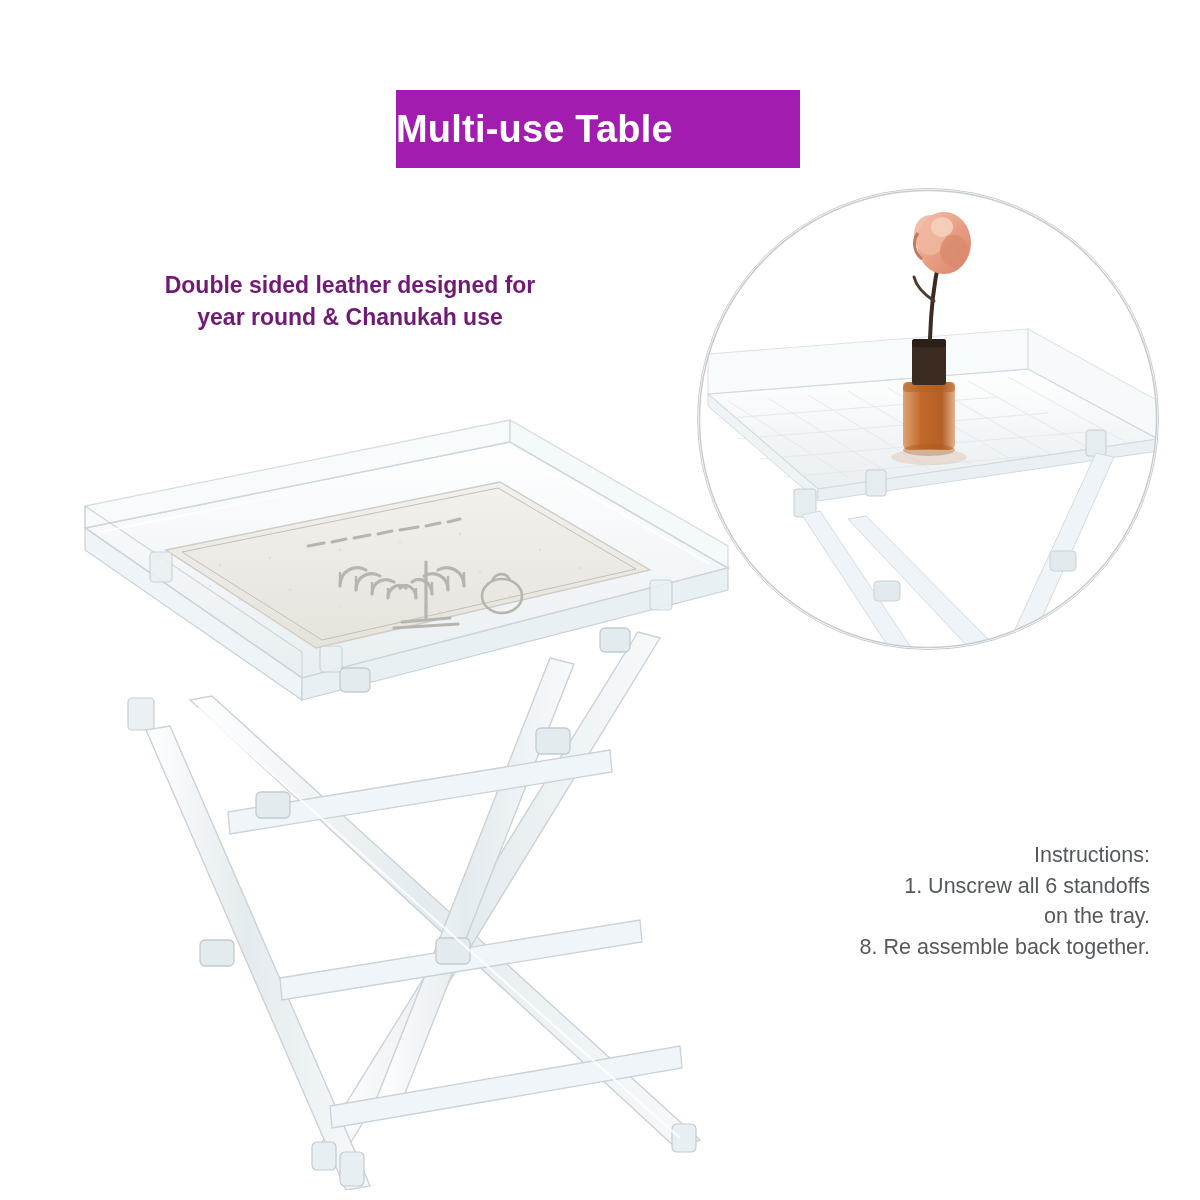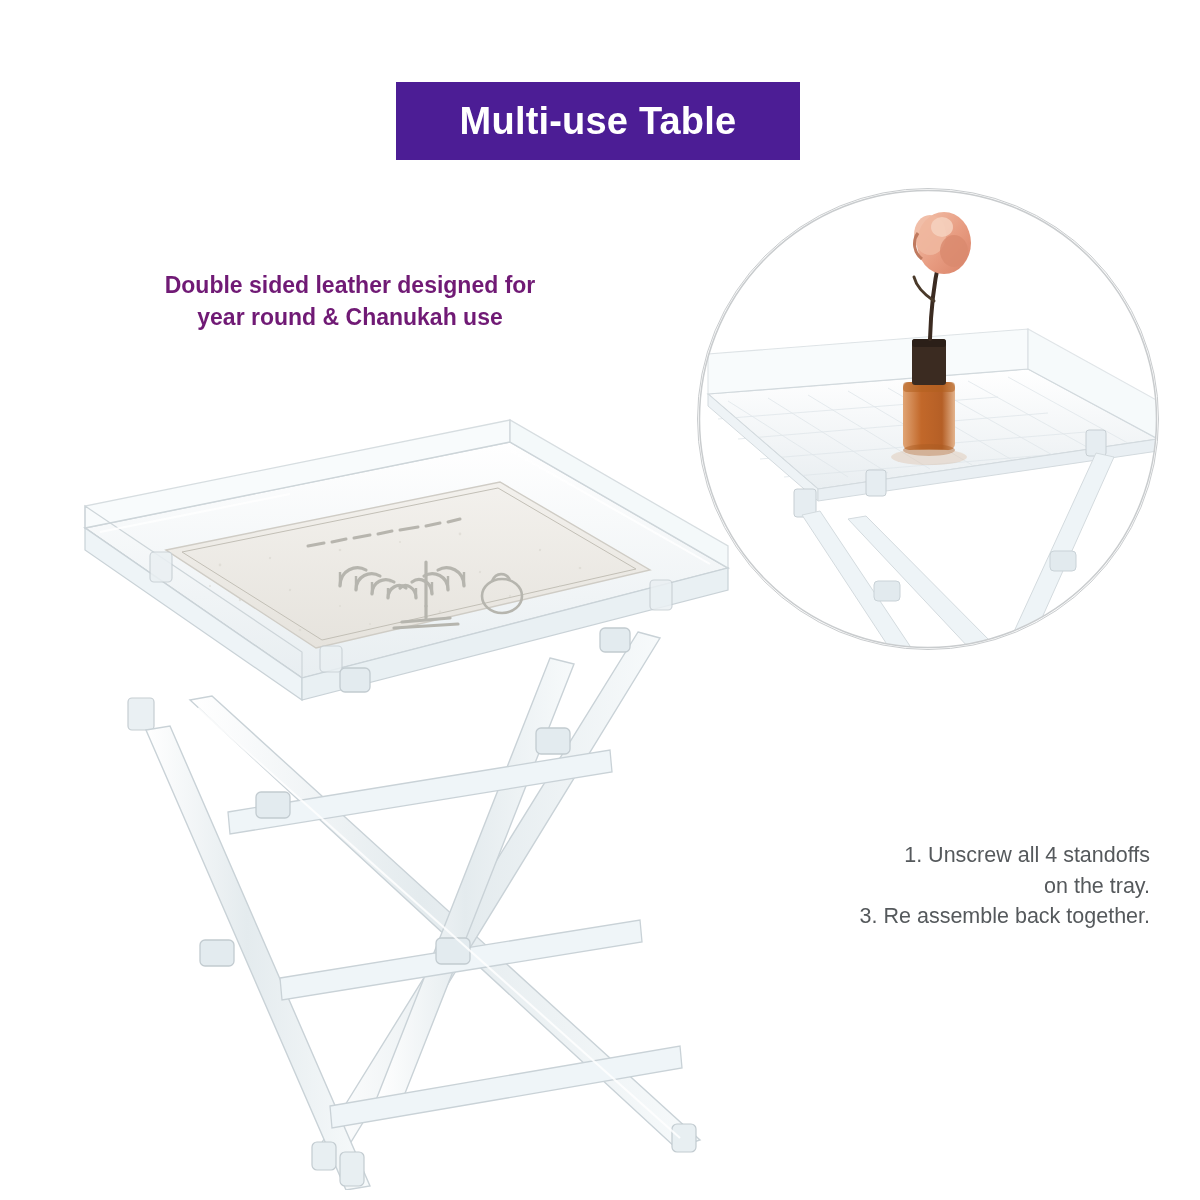--- a/index.html
+++ b/index.html
@@ -12,27 +12,26 @@
     background: #ffffff;
     font-family: "Liberation Sans", sans-serif;
     position: relative;
     overflow: hidden;
   }
 
   
   .title-banner {
     position: absolute;
     left: 396px;
-    top: 82px;
+    top: 90px;
     width: 404px;
     height: 78px;
-    background: #4c1d95;
+    background: #a21caf;
     display: flex;
     align-items: center;
-    justify-content: center;
   }
   .title-banner .title-text {
     color: #ffffff;
     font-size: 38px;
     font-weight: bold;
     letter-spacing: 0.2px;
   }
 
   
   .left-caption {
@@ -101,23 +100,24 @@
 </head>
 <body>
 
 <div class="title-banner">
   <span class="title-text">Multi-use Table</span>
 </div>
 
 <div class="left-caption">Double sided leather designed for year round &amp; Chanukah use</div>
 
 <div class="instructions">
-  <span class="instr-line">1. Unscrew all 4 standoffs</span>
+  <span class="instr-head">Instructions:</span>
+  <span class="instr-line">1. Unscrew all 6 standoffs</span>
   <span class="instr-line">on the tray.</span>
-  <span class="instr-line">3. Re assemble back together.</span>
+  <span class="instr-line">8. Re assemble back together.</span>
 </div>
 
 <div class="inset-circle">
   <span class="sr-only">Close-up of acrylic tray table corner with amber glass vase holding a pink rose</span>
   <svg width="460" height="460" viewBox="0 0 460 460">
     <defs>
       <linearGradient id="acrylicG" x1="0" y1="0" x2="0" y2="1">
         <stop offset="0%" stop-color="#ffffff"></stop>
         <stop offset="100%" stop-color="#e9eef1"></stop>
       </linearGradient>

